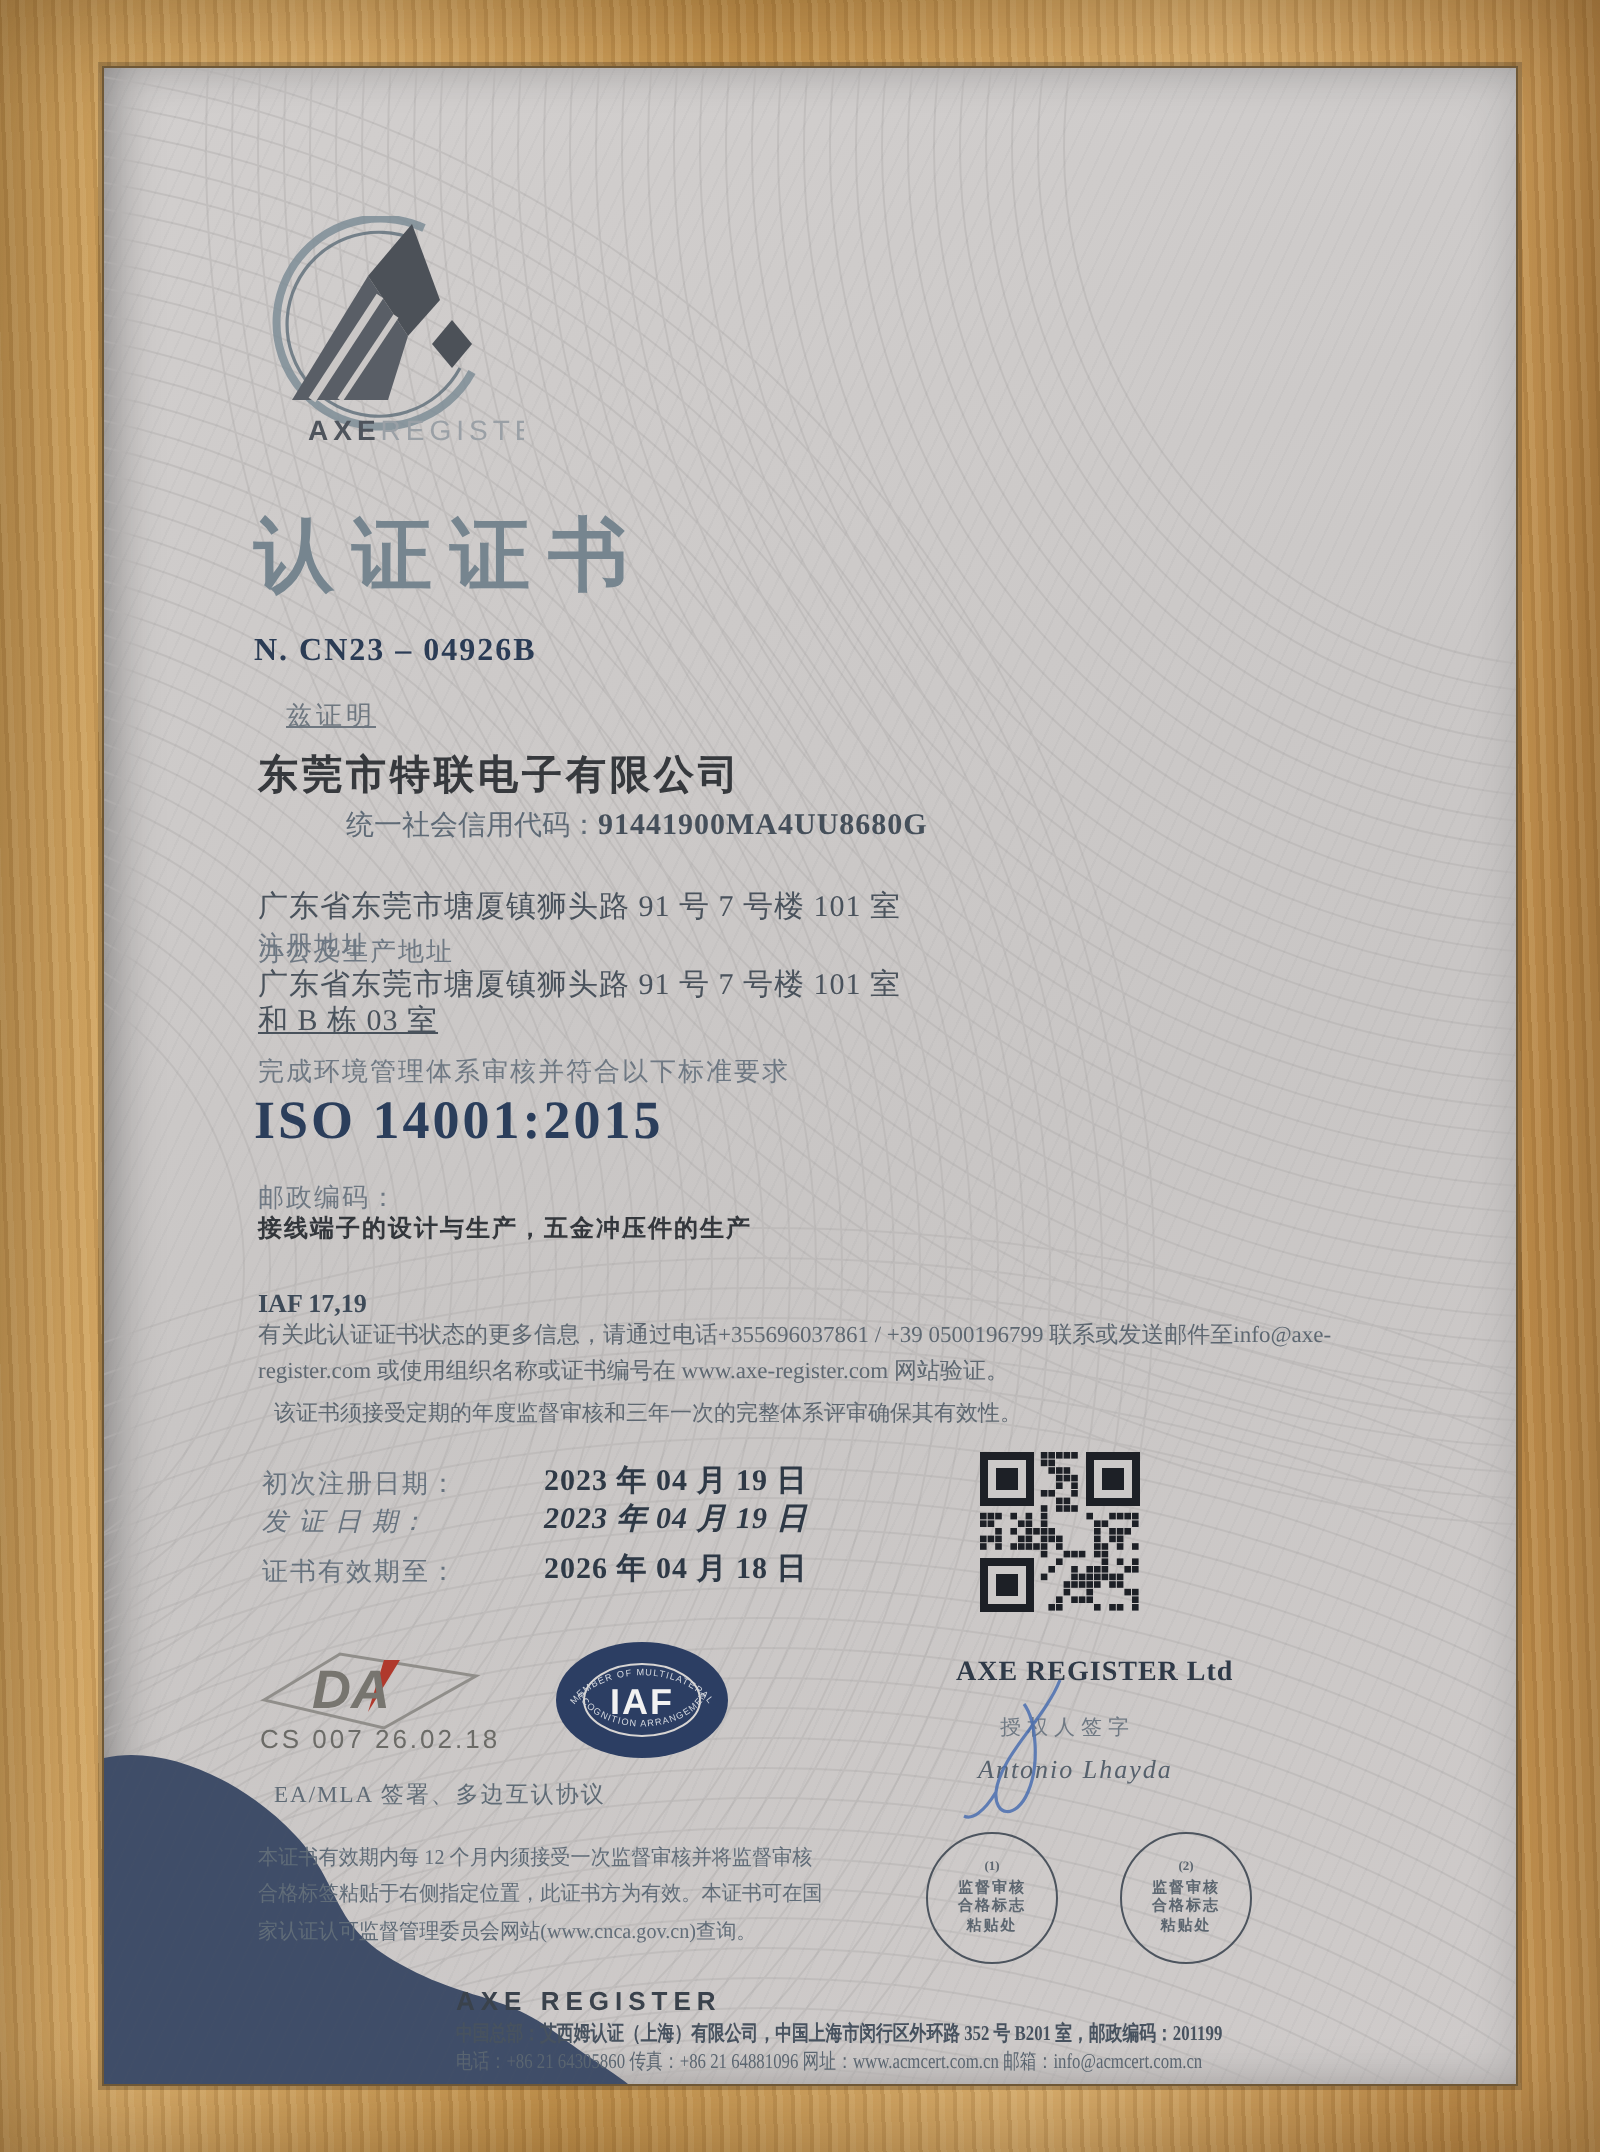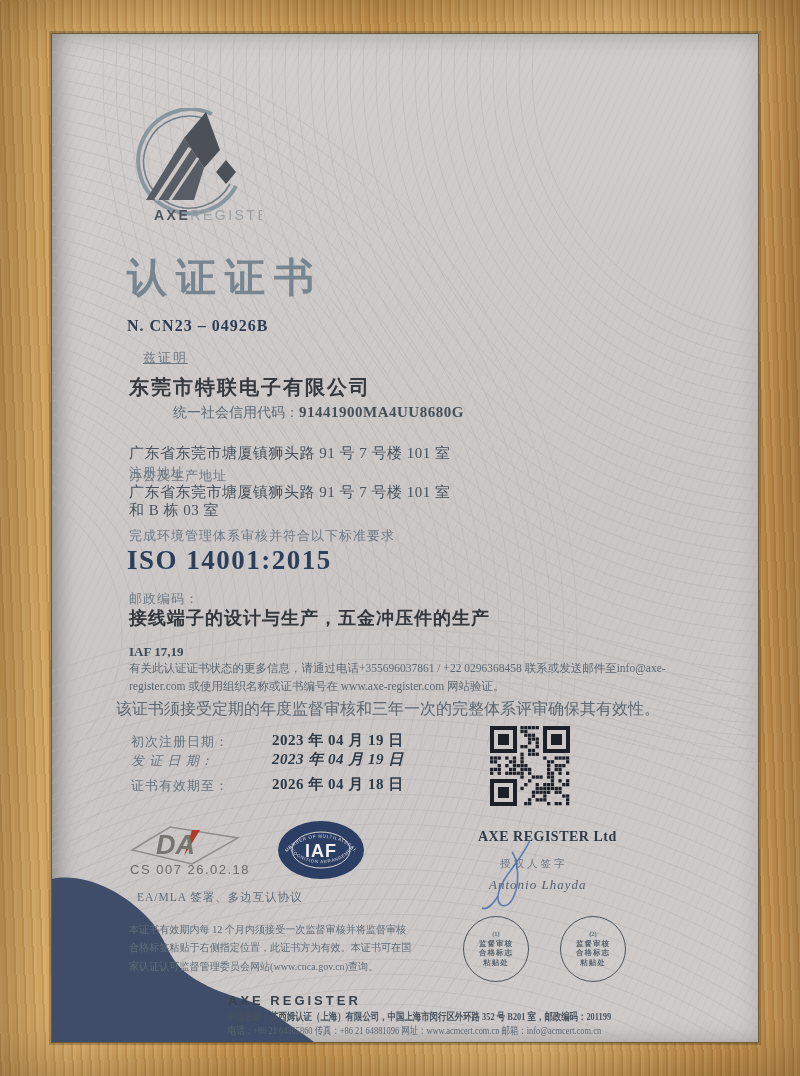--- a/index.html
+++ b/index.html
@@ -24,28 +24,28 @@
 
   .title{left:127px;top:250px;font-size:40px;font-weight:700;color:#76858f;letter-spacing:9px;}
   .certno{left:127px;top:317px;font-size:16px;font-weight:700;color:#2b3c55;letter-spacing:1px;}
   .intro{left:143px;top:349px;font-size:13px;color:#6e7780;letter-spacing:2px;text-decoration:underline;}
   .company{left:129px;top:374px;font-size:20px;font-weight:700;color:#36393d;letter-spacing:2px;}
   .creditline{left:129px;top:404px;font-size:14px;color:#5e6a76;margin-left:44px;}
   .creditline b{font-size:15px;color:#454f5a;font-weight:600;letter-spacing:.5px;}
   .sublabel{font-size:13px;color:#6e7883;letter-spacing:1px;}
   .addr{font-size:15px;color:#49525c;letter-spacing:.5px;}
   .reg-label{left:129px;top:428px;margin-top:36px;} .reg-addr{left:129px;top:444px;}
-  .off-label{left:129px;top:467px;} .off-addr1{left:129px;top:483px;} .off-addr2{left:129px;top:501px;}
+  .off-label{left:129px;top:467px;} .off-addr1{left:129px;top:483px;} .off-addr2{left:129px;top:501px;text-decoration:underline;}
   .audit{left:129px;top:527px;}
   .iso{left:127px;top:545px;font-size:27px;font-weight:700;color:#2b3e5b;letter-spacing:1.5px;}
   .scope-label{left:129px;top:590px;}
-  .scope{left:129px;top:606px;font-size:18px;font-weight:700;color:#33373c;letter-spacing:1px;}
+  .scope{left:129px;top:606px;font-size:12px;font-weight:700;color:#33373c;letter-spacing:1px;}
   .iaf-codes{left:129px;top:644px;font-size:13px;font-weight:700;color:#3d4a58;}
   .info-para{left:129px;top:660px;width:592px;font-size:11.5px;line-height:1.55;color:#5d6771;}
-  .validity{left:116px;top:699px;font-size:16px;color:#5d6771;}
+  .validity{left:137px;top:699px;font-size:11px;color:#5d6771;}
   .daterow{left:131px;font-size:13px;color:#66727e;letter-spacing:1px;}
   .daterow .val{position:absolute;left:141px;top:-2px;width:260px;font-size:15px;font-weight:700;color:#2e3946;letter-spacing:.5px;}
   .qr{left:490px;top:726px;}
   .sig-label{left:500px;top:816px;font-size:10.5px;color:#6e7883;letter-spacing:3px;margin-top:41px;}
   .sig-company{left:478px;top:829px;font-size:14px;font-weight:700;color:#2f3a48;letter-spacing:.5px;}
   .signer{left:489px;top:849px;font-size:13px;font-style:italic;color:#55606c;letter-spacing:1px;margin-top:28px;}
   .da-code{left:130px;top:862px;font-size:13px;color:#6b6b67;letter-spacing:1.5px;font-family:"Liberation Sans",sans-serif;}
   .ea-mla{left:137px;top:890px;font-size:11.5px;color:#5f6b76;letter-spacing:1px;}
   .fine{left:129px;top:921px;width:305px;font-size:10.5px;line-height:1.75;color:#606c78;transform:scaleX(.96);transform-origin:0 0;}
   .stampc{width:64px;height:64px;border:1.5px solid #4c545e;border-radius:50%;
@@ -202,21 +202,21 @@
     <div class="sublabel reg-label cn">注册地址</div>
     <div class="addr reg-addr cn">广东省东莞市塘厦镇狮头路 91 号 7 号楼 101 室</div>
     <div class="sublabel off-label cn">办公及生产地址</div>
     <div class="addr off-addr1 cn">广东省东莞市塘厦镇狮头路 91 号 7 号楼 101 室</div>
     <div class="addr off-addr2 cn">和 B 栋 03 室</div>
     <div class="sublabel audit cn">完成环境管理体系审核并符合以下标准要求</div>
     <div class="iso">ISO 14001:2015</div>
     <div class="sublabel scope-label cn">邮政编码：</div>
     <div class="scope cn">接线端子的设计与生产，五金冲压件的生产</div>
     <div class="iaf-codes">IAF 17,19</div>
-    <div class="info-para cn"><span>有关此认证证书状态的更多信息，请通过电话+355696037861 / +22 0296368458 联系或发送邮件至</span><span>info@axe-register.com 或使用组织名称或证书编号在 www.axe-register.com 网站验证。</span></div>
+    <div class="info-para cn"><span>有关此认证证书状态的更多信息，请通过电话+355696037861 / +39 0500196799 联系或发送邮件至</span><span>info@axe-register.com 或使用组织名称或证书编号在 www.axe-register.com 网站验证。</span></div>
     <div class="validity cn">该证书须接受定期的年度监督审核和三年一次的完整体系评审确保其有效性。</div>
 
     <div class="daterow cn" style="top:733px;"><span>初次注册日期：</span><span class="val">2023 年 04 月 19 日</span></div>
     <div class="daterow cn" style="top:752px;font-style:italic;"><span>发 证 日 期：</span><span class="val">2023 年 04 月 19 日</span></div>
     <div class="daterow cn" style="top:777px;"><span>证书有效期至：</span><span class="val">2026 年 04 月 18 日</span></div>
 
     <svg class="qr" width="80" height="80" viewBox="0 0 80 80">
       <g fill="#1d2026">
         <rect x="0" y="0" width="27" height="27"></rect>
           <rect x="53" y="0" width="27" height="27"></rect>

